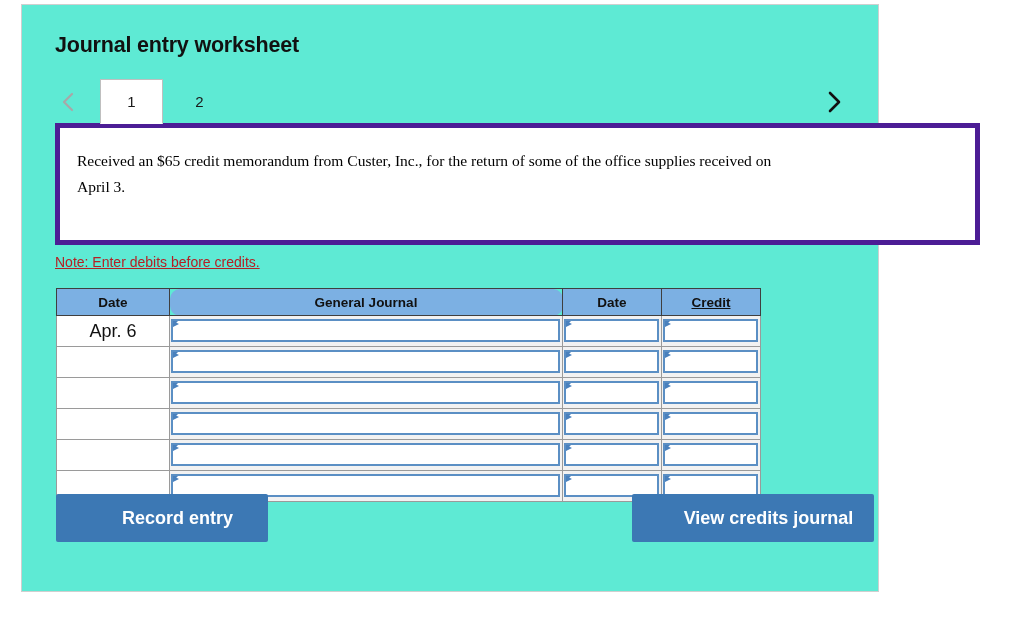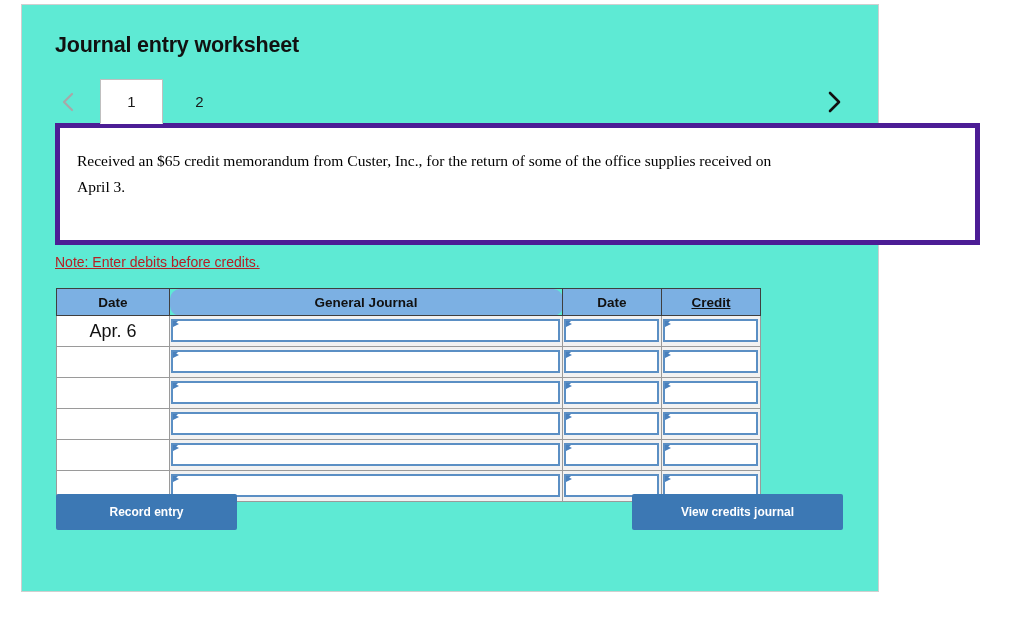--- a/index.html
+++ b/index.html
@@ -193,33 +193,34 @@
     left: 0px;
     top: 0px;
     border-left: 6px solid #4a81bd;
     border-top: 3px solid transparent;
     border-bottom: 3px solid transparent;
   }
 
   
   .btn {
     position: absolute;
-    height: 36px;
+    height: 48px;
     background: #3c78b4;
     color: #ffffff;
-    font-size: 12px;
+    font-size: 18px;
     font-weight: bold;
     border: none;
     border-radius: 2px;
     display: flex;
     align-items: center;
     justify-content: center;
     cursor: pointer;
     user-select: none;
     font-family: "Liberation Sans", sans-serif;
+    padding-left: 31px;
   }
   .btn-record { left: 34px;  top: 489px; width: 181px; }
   .btn-clear  { left: 265px; top: 489px; width: 181px; }
   .btn-view   { left: 610px; top: 489px; width: 211px; }
 </style>
 </head>
 <body>
 
 <div id="root">
 

